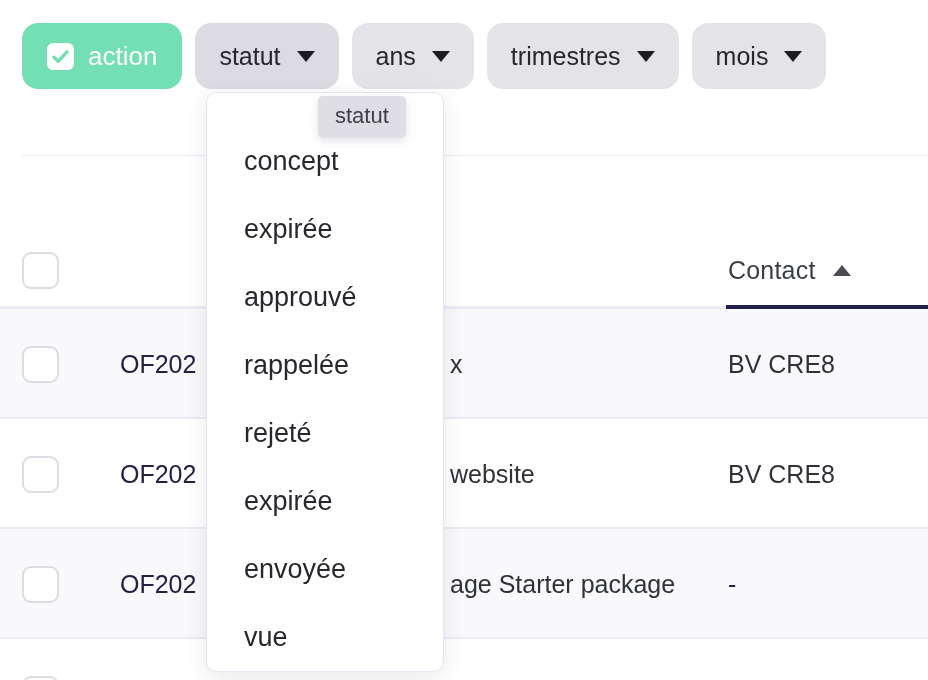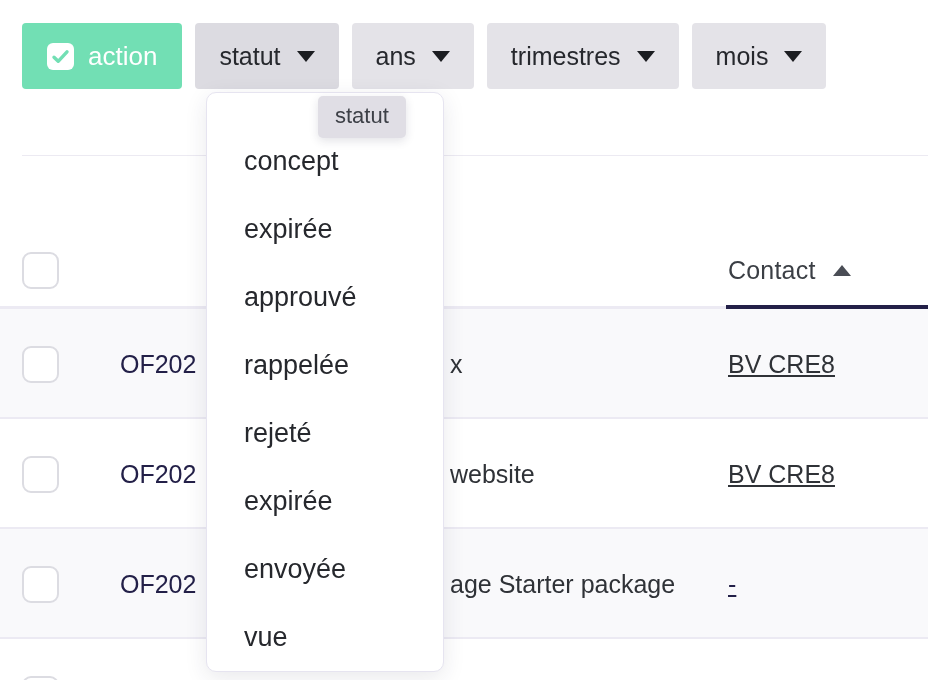--- a/index.html
+++ b/index.html
@@ -11,21 +11,21 @@
   }
   .screen { position: relative; width: 928px; height: 680px; background: #ffffff; }
 
   
   .toolbar {
     position: absolute; top: 23px; left: 22px;
     display: flex; align-items: flex-start; gap: 13px;
   }
   .btn {
     height: 66px;
-    border: none; border-radius: 4px;
+    border: none; border-radius: 16px;
     display: flex; align-items: center; justify-content: flex-start;
     gap: 14px;
     font-family: "Liberation Sans", sans-serif;
     font-size: 25px;
     color: #2f3237;
     cursor: pointer;
     white-space: nowrap;
   }
   .btn-action {
     background: #72dfb4;
@@ -87,21 +87,21 @@
     width: 330px; flex: 0 0 auto;
     color: #232048; font-size: 25px;
   }
   .cell-desc {
     flex: 1 1 auto;
     color: #2f3237; font-size: 25px;
     white-space: nowrap; overflow: hidden;
   }
   .cell-contact {
     width: 200px; flex: 0 0 auto;
-    color: #2f3237; font-size: 25px; text-decoration: underline;
+    color: #2f3237; font-size: 25px;
   }
   .cell-contact.dash { color: #232048; }
 
   .th-contact {
     width: 200px; flex: 0 0 auto;
     display: flex; align-items: center; gap: 17px;
     font-size: 25px; font-weight: normal; color: #3b3f45;
     letter-spacing: .2px;
   }
   .sort-up {

